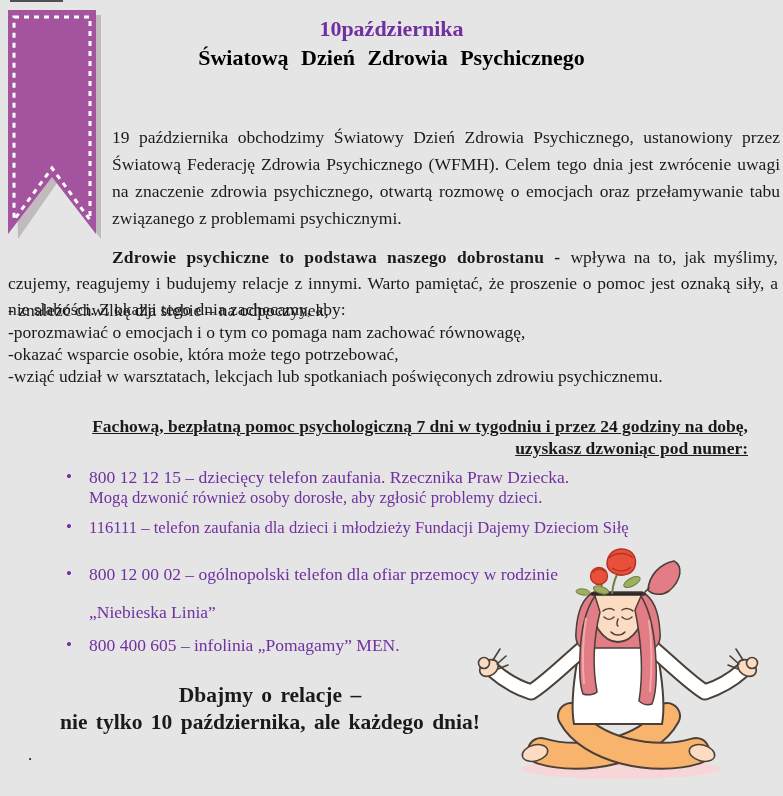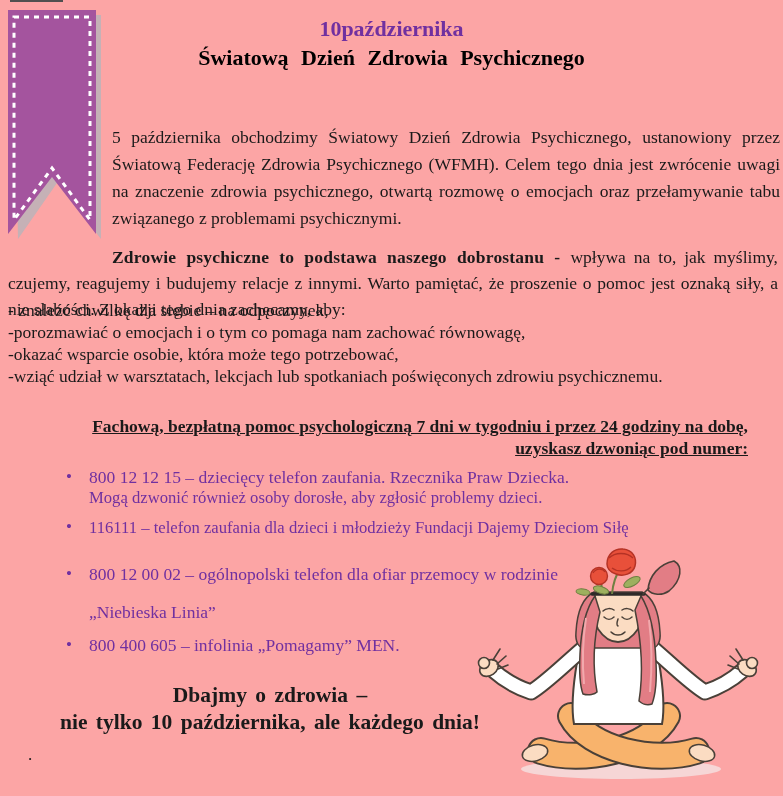--- a/index.html
+++ b/index.html
@@ -1,17 +1,17 @@
 <!DOCTYPE html>
 <html lang="pl" style="--accent: #7030A0; --ribbon: #A4549E; --ribbonShadow: #BBB3B8; --text: #1A1A1A; --hair: #E27D85; --skin: #FBDCC2; --pants: #F8B36C; --flower: #E8503A; --leaf: #9DB05E; --shadow: #F6D6D6;"><head>
 <meta charset="utf-8">
 <style>
   html,body{margin:0;padding:0;background:#fff;}
   #page{
-    position:relative;width:783px;height:796px;background:#fca5a5;overflow:hidden;
+    position:relative;width:783px;height:796px;background:#e5e5e5;overflow:hidden;
     font-family:"Liberation Serif","DejaVu Serif",serif;color:var(--text,#1a1a1a);
   }
   .abs{position:absolute;}
   #top-edge{left:10px;top:0;width:53px;height:2px;background:#4f4f4f;}
   #ribbon{left:4px;top:8px;}
   #header{left:0;top:16px;width:783px;text-align:center;}
   #date-title{font-size:22px;font-weight:bold;color:var(--accent,#7030A0);line-height:26px;}
   #main-title{font-size:22px;font-weight:bold;color:#000;line-height:26px;margin-top:3px;word-spacing:7px;}
   #intro{left:112px;top:106px;width:668px;font-size:17.5px;line-height:27px;text-align:justify;}
   #wellbeing{left:8px;top:226px;width:770px;font-size:17.5px;line-height:26px;text-align:justify;text-indent:104px;}
@@ -44,21 +44,21 @@
     <polygon points="10,7 97,7 97,231 53,175 14,231" fill="var(--ribbonShadow,#BBB3B8)" opacity="0.85"></polygon>
     <polygon points="4,2 92,2 92,226 48,169 4,226" fill="var(--ribbon,#A4549E)"></polygon>
     <path d="M10,9 L86,9 L86,212 L48,160 L10,212 Z" fill="none" stroke="#ffffff" stroke-width="3" stroke-dasharray="5 5"></path>
   </svg>
 
   <div id="header" class="abs">
     <div id="date-title">10października</div>
     <div id="main-title">Światową Dzień Zdrowia Psychicznego</div>
   </div>
 
-  <p id="intro" class="abs">5 października obchodzimy Światowy Dzień Zdrowia Psychicznego, ustanowiony przez Światową Federację Zdrowia Psychicznego (WFMH). Celem tego dnia jest zwrócenie uwagi na znaczenie zdrowia psychicznego, otwartą rozmowę o emocjach oraz przełamywanie tabu związanego z problemami psychicznymi.</p>
+  <p id="intro" class="abs">19 października obchodzimy Światowy Dzień Zdrowia Psychicznego, ustanowiony przez Światową Federację Zdrowia Psychicznego (WFMH). Celem tego dnia jest zwrócenie uwagi na znaczenie zdrowia psychicznego, otwartą rozmowę o emocjach oraz przełamywanie tabu związanego z problemami psychicznymi.</p>
 
   <p id="wellbeing" class="abs"><b>Zdrowie psychiczne to podstawa naszego dobrostanu - </b><span>wpływa na to, jak myślimy, czujemy, reagujemy i budujemy relacje z innymi. Warto pamiętać, że proszenie o pomoc jest oznaką siły, a nie słabości. Z okazji tego dnia zachęcamy, aby:</span></p>
 
   <div id="suggestions" class="abs">
     <div>- znaleźć chwilkę dla siebie – na odpoczynek,</div>
     <div>-porozmawiać o emocjach i o tym co pomaga nam zachować równowagę,</div>
     <div>-okazać wsparcie osobie, która może tego potrzebować,</div>
     <div>-wziąć udział w warsztatach, lekcjach lub spotkaniach poświęconych zdrowiu psychicznemu.</div>
   </div>
 
@@ -78,21 +78,21 @@
     <li>
       <span>800 12 00 02 – ogólnopolski telefon dla ofiar przemocy w rodzinie</span>
       <div class="hl-detail"><span>„Niebieska Linia”</span></div>
     </li>
     <li>
       <span>800 400 605 – infolinia „Pomagamy” MEN.</span>
     </li>
   </ul>
 
   <div id="closing" class="abs">
-    <div>Dbajmy o zdrowia –</div>
+    <div>Dbajmy o relacje –</div>
     <div>nie tylko 10 października, ale każdego dnia!</div>
   </div>
 
   <div id="footer-dot" class="abs">.</div>
 
   <svg id="illustration" class="abs" width="330" height="250" viewBox="0 0 330 250" aria-hidden="true">
 
     <ellipse cx="168" cy="223" rx="100" ry="10" fill="var(--shadow,#F6D6D6)"></ellipse>
 
     <g>

